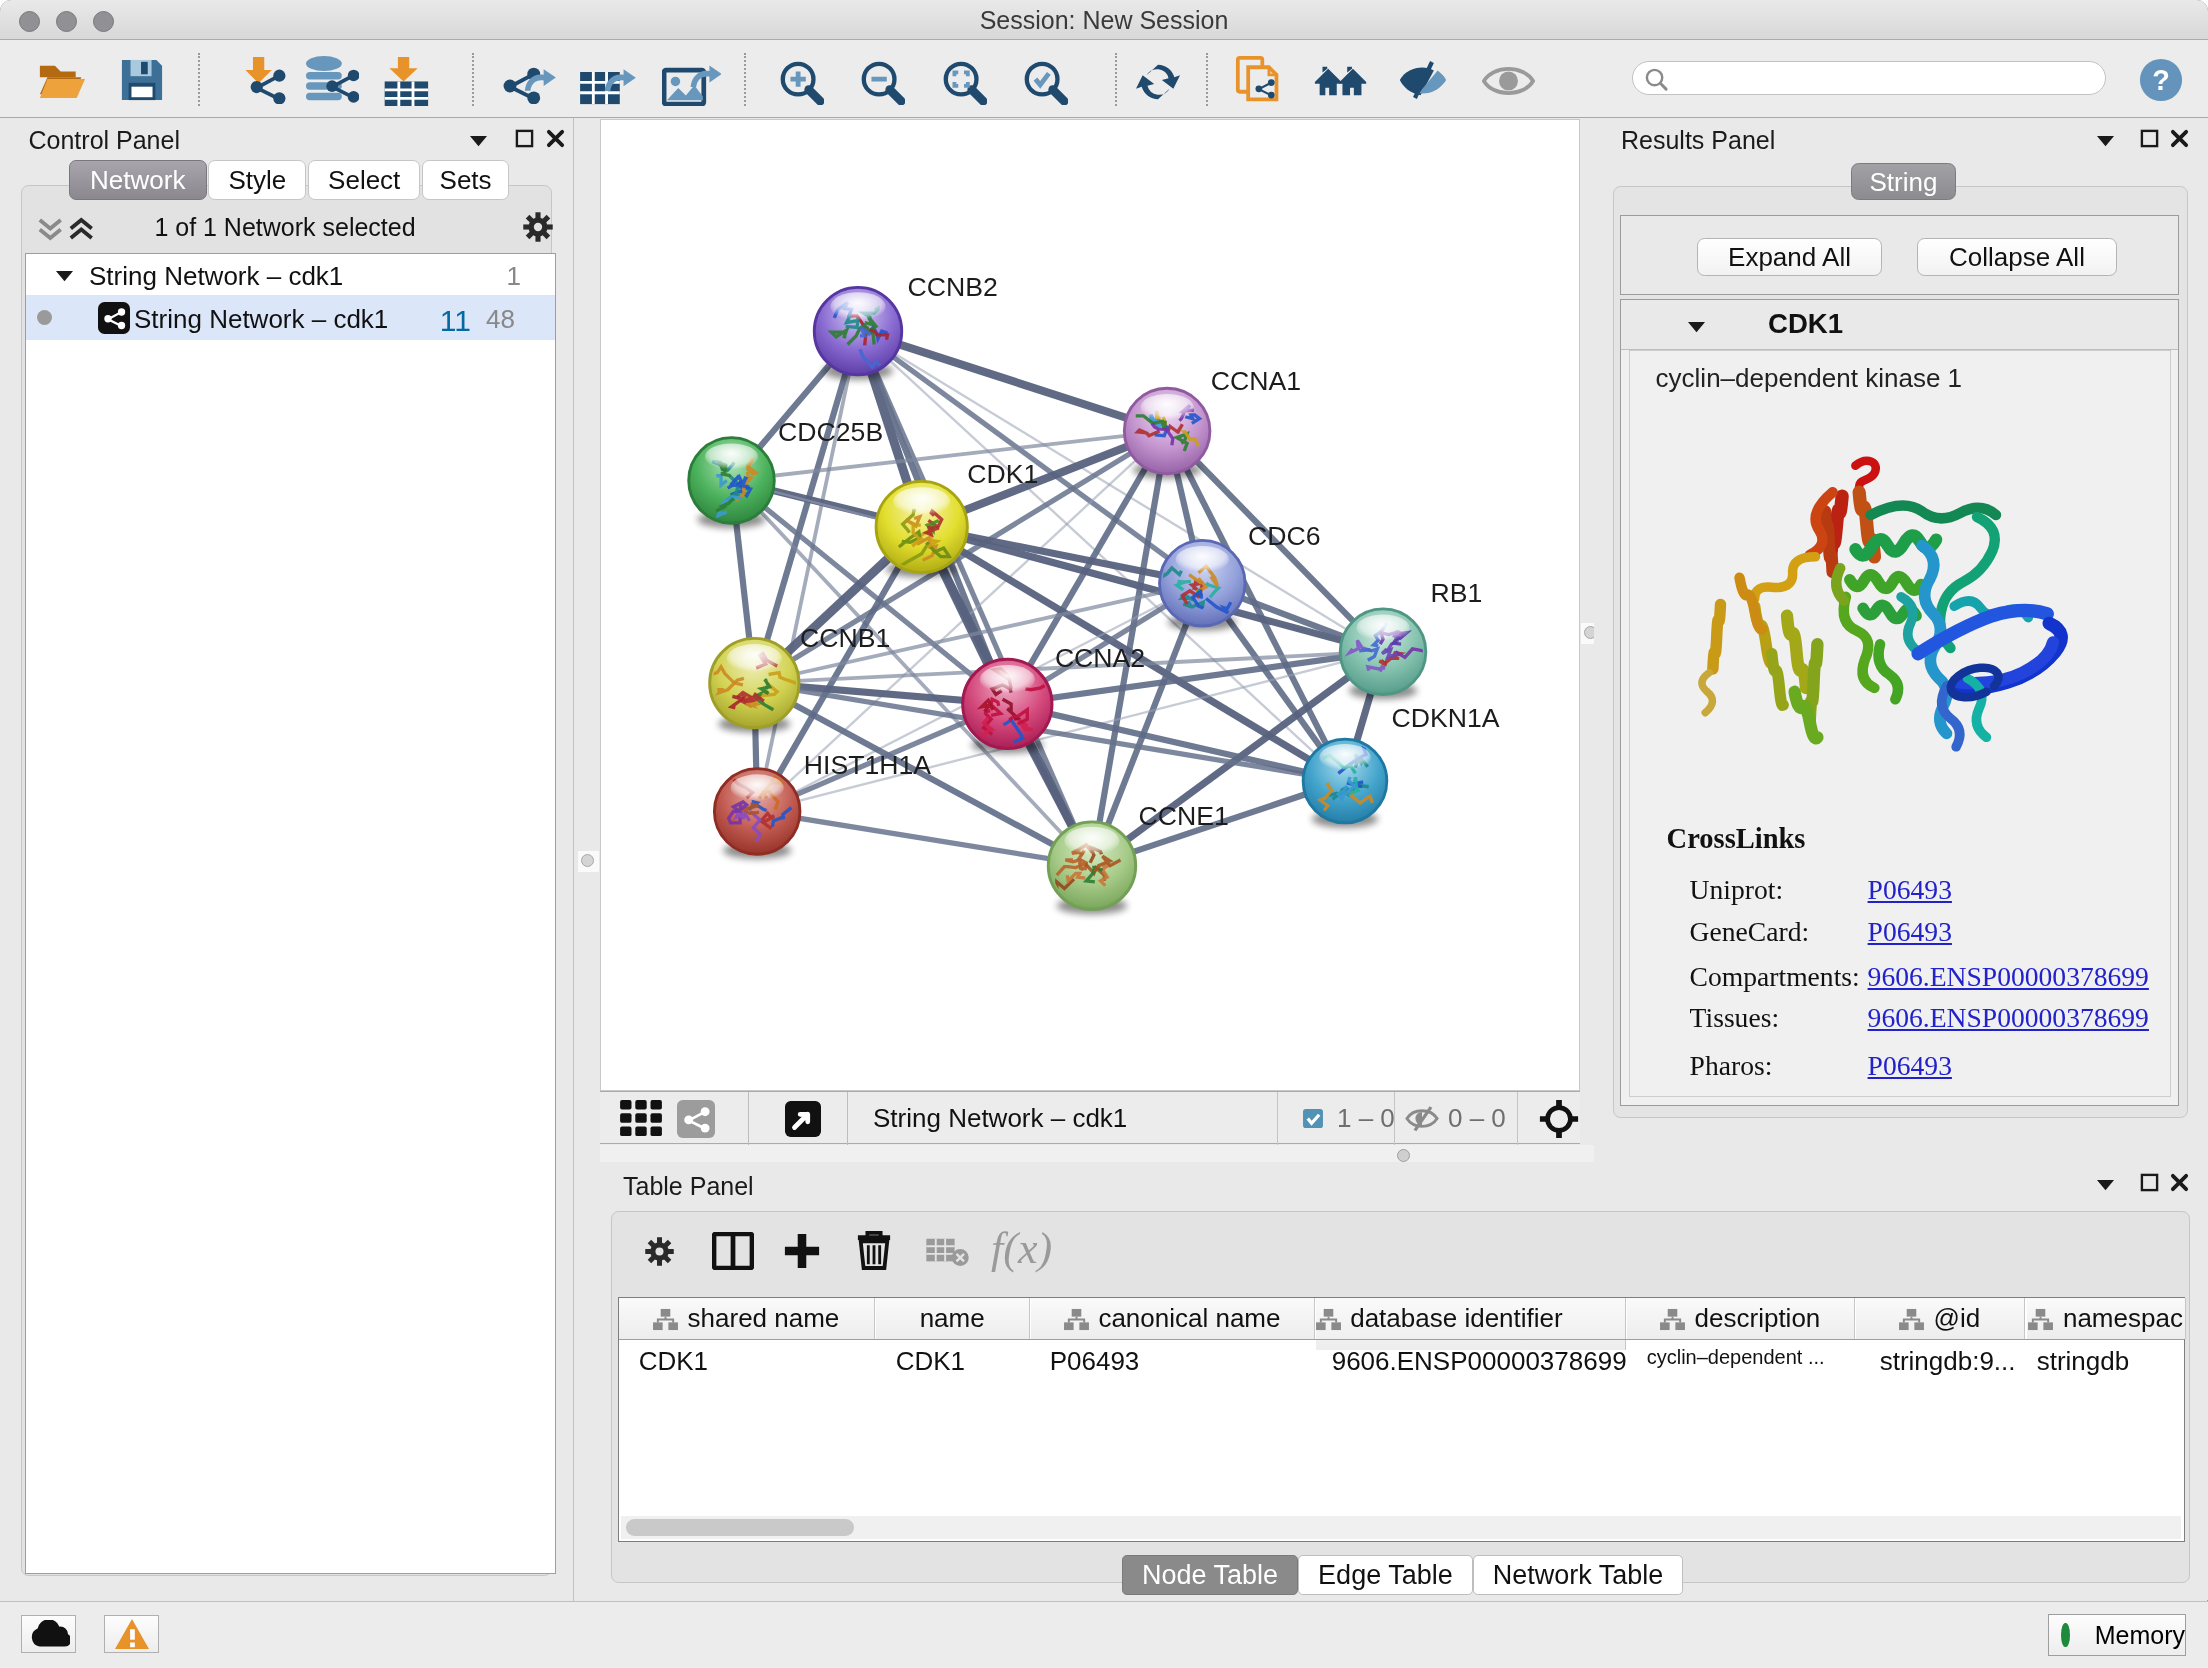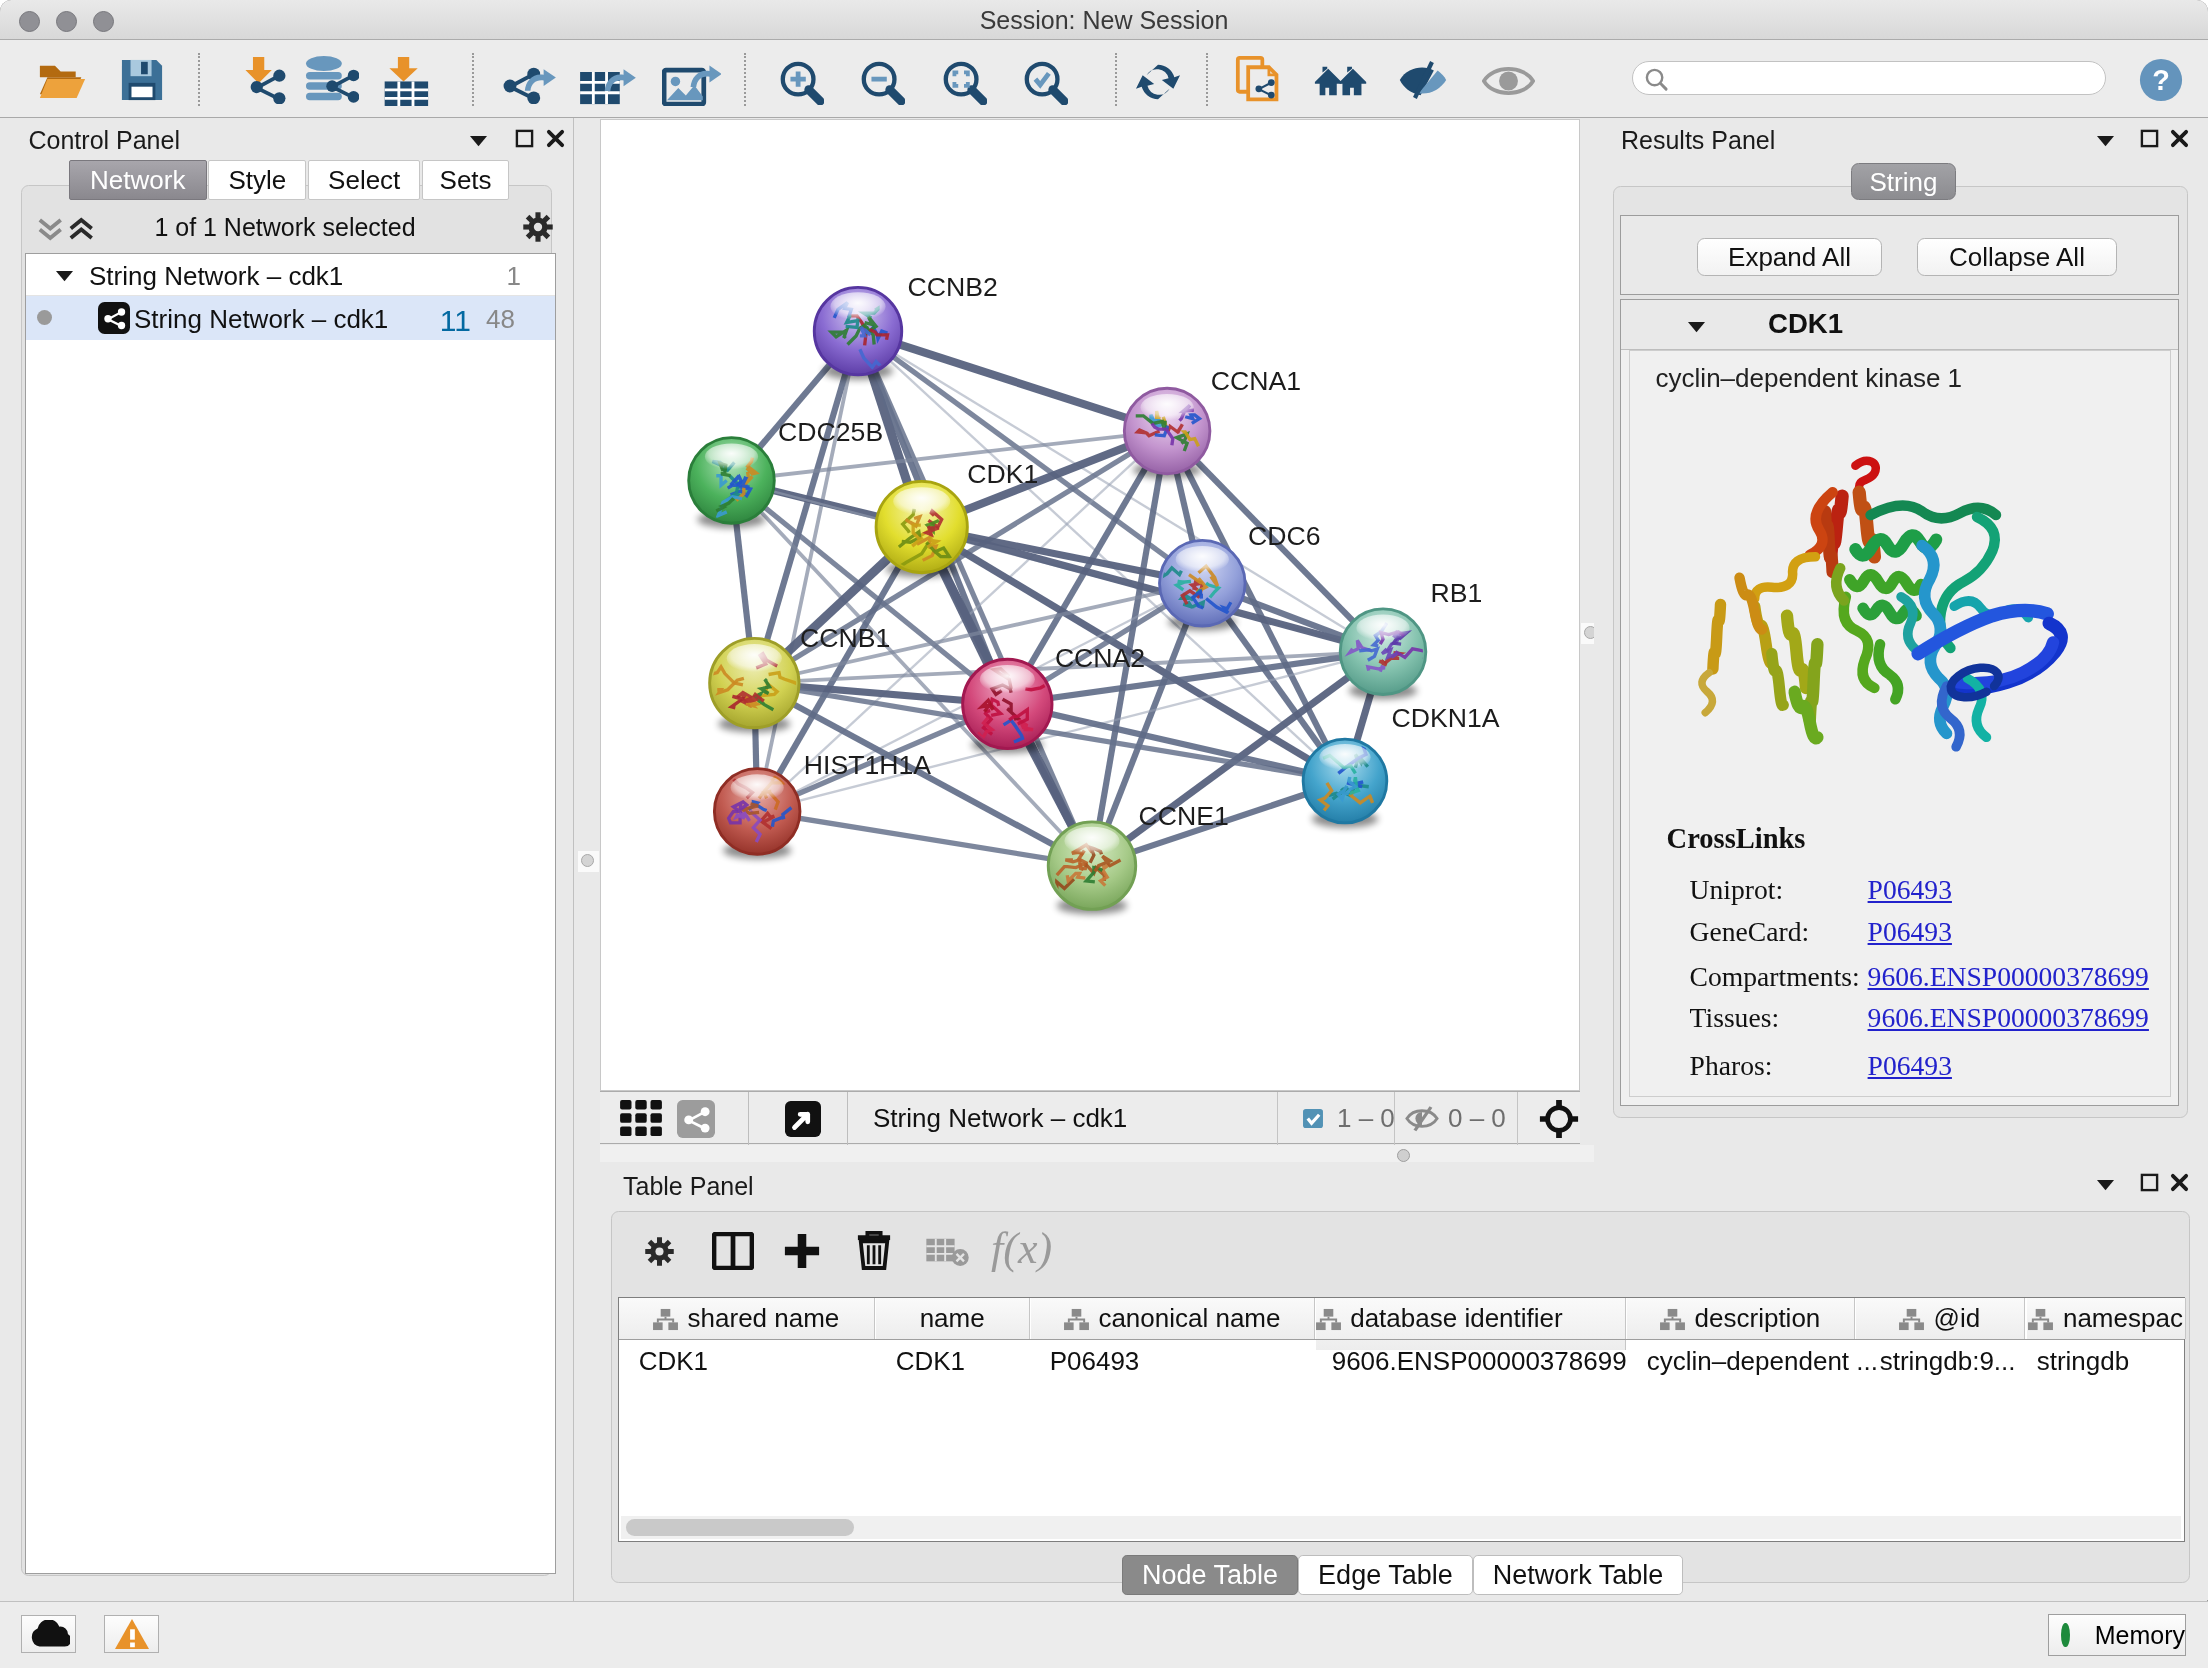--- a/index.html
+++ b/index.html
@@ -1,17 +1,17 @@
 <!DOCTYPE html>
 <html style="font-size:15px"><head><meta charset="utf-8">
 <style>
 * { margin:0; padding:0; box-sizing:border-box; }
 body { font-family:"Liberation Sans", sans-serif; background:#fff; }
 #win { position:relative; width:2208px; height:1668px; background:#e9e9e9; overflow:hidden; border-radius:11.4px 11.4px 0 0; box-shadow:inset 0 0 0 1px #9a9a9a; }
-.tab { border:1px solid #c6c6c6; background:#fff; text-align:center; font-size:26px; line-height:38px; color:#111; border-radius:2px; margin-right:1.9px; }
+.tab { border:1px solid #c6c6c6; background:#fff; text-align:center; font-size:26px; line-height:38px; color:#111; border-radius:7px; margin-right:1.9px; }
 .tab.selected { background:linear-gradient(#a8a6ac,#8a888e); color:#fff; border-color:#7a787e; }
 .btn { background:linear-gradient(#ffffff,#f2f2f2); border:1px solid #b4b4b4; border-radius:7.6px; font-size:26px; text-align:center; height:38px; line-height:36px; color:#111; }
 .btab { border:1px solid #bdbdbd; background:#fff; font-size:27px; line-height:38px; padding:0 19px; color:#111; border-radius:4.8px; }
 .btab.selected { background:#8a8a8a; color:#fff; border-color:#7a7a7a; }
 .sqbtn { position:absolute; top:13.3px; width:55px; height:38px; background:linear-gradient(#fdfdfd,#ededed); border:1.9px solid #b0b0b0; display:flex; align-items:center; justify-content:center; }
 </style></head>
 <body>
 <div id="win">
   <div style="position:absolute;left:0;top:0;width:2208px;height:40px;background:linear-gradient(#e9e9e9,#d8d8d8);border-bottom:1px solid #ababab;border-radius:11.4px 11.4px 0 0">
     <div style="position:absolute;left:19px;top:10.5px;width:21px;height:21px;border-radius:50%;background:#909095;border:1px solid #77777c"></div>
@@ -811,21 +811,21 @@
                   <rect x="0" y="15" width="10" height="8"></rect>
                   <rect x="16" y="15" width="10" height="8"></rect>
                 </g>
 <path d="M13 9 v3 M5 15 v-3 h16 v3" stroke="#8a8a8a" stroke-width="2" fill="none"></path>
               </svg></span>namespac</div>
        <div style="position:absolute;left:0;top:41px;width:100%;border-top:1px solid #9e9e9e"></div>
        <div style="position:absolute;left:20px;top:48px;font-size:26px;color:#111">CDK1</div>
           <div style="position:absolute;left:277px;top:48px;font-size:26px;color:#111">CDK1</div>
           <div style="position:absolute;left:431px;top:48px;font-size:26px;color:#111">P06493</div>
           <div style="position:absolute;left:713px;top:48px;font-size:26px;color:#111">9606.ENSP00000378699</div>
-          <div style="position:absolute;left:1028px;top:48px;font-size:26px;color:#111">cyclin–dependent ...</div>
+          <div style="position:absolute;left:1028px;top:48px;font-size:20px;color:#111">cyclin–dependent ...</div>
           <div style="position:absolute;left:1261px;top:48px;font-size:26px;color:#111">stringdb:9...</div>
           <div style="position:absolute;left:1418px;top:48px;font-size:26px;color:#111">stringdb</div>
        <div style="position:absolute;left:1.9px;bottom:1.9px;width:1560px;height:23px;background:#f0f0f0">
           <div style="position:absolute;left:5.7px;top:2.9px;width:228px;height:17px;border-radius:8.6px;background:#c9c9c9"></div>
        </div>
     </div>
   </div>
   <div style="position:absolute;left:548px;top:393px;display:flex">
      <div class="btab selected">Node Table</div>
         <div class="btab">Edge Table</div>

